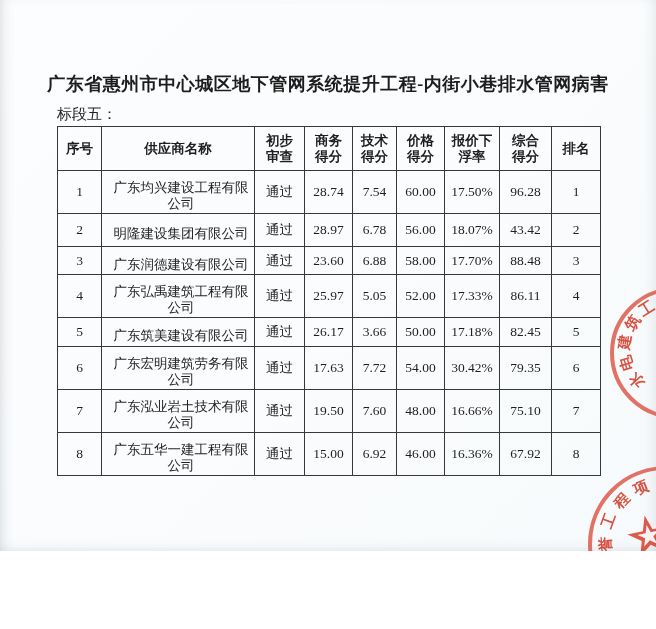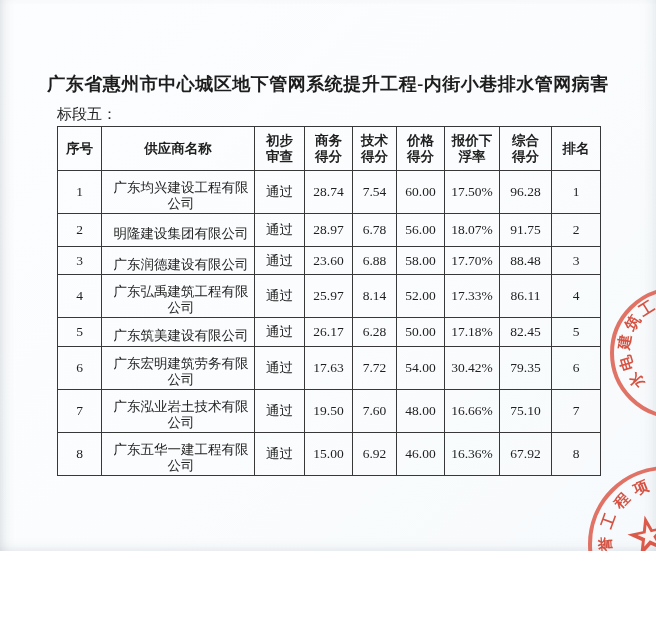--- a/index.html
+++ b/index.html
@@ -180,51 +180,51 @@
       <td>1</td>
     </tr>
     <tr class="h33">
       <td>2</td>
       <td class="supplier">明隆建设集团有限公司</td>
       <td>通过</td>
       <td>28.97</td>
       <td>6.78</td>
       <td>56.00</td>
       <td>18.07%</td>
-      <td>91.75</td>
+      <td>43.42</td>
       <td>2</td>
     </tr>
     <tr class="h28">
       <td>3</td>
       <td class="supplier">广东润德建设有限公司</td>
       <td>通过</td>
       <td>23.60</td>
       <td>6.88</td>
       <td>58.00</td>
       <td>17.70%</td>
       <td>88.48</td>
       <td>3</td>
     </tr>
     <tr class="h36">
       <td>4</td>
       <td class="supplier">广东弘禹建筑工程有限公司</td>
       <td>通过</td>
       <td>25.97</td>
-      <td>8.14</td>
+      <td>5.05</td>
       <td>52.00</td>
       <td>17.33%</td>
       <td>86.11</td>
       <td>4</td>
     </tr>
     <tr class="h29">
       <td>5</td>
       <td class="supplier">广东筑美建设有限公司</td>
       <td>通过</td>
       <td>26.17</td>
-      <td>6.28</td>
+      <td>3.66</td>
       <td>50.00</td>
       <td>17.18%</td>
       <td>82.45</td>
       <td>5</td>
     </tr>
     <tr class="h36">
       <td>6</td>
       <td class="supplier">广东宏明建筑劳务有限公司</td>
       <td>通过</td>
       <td>17.63</td>

